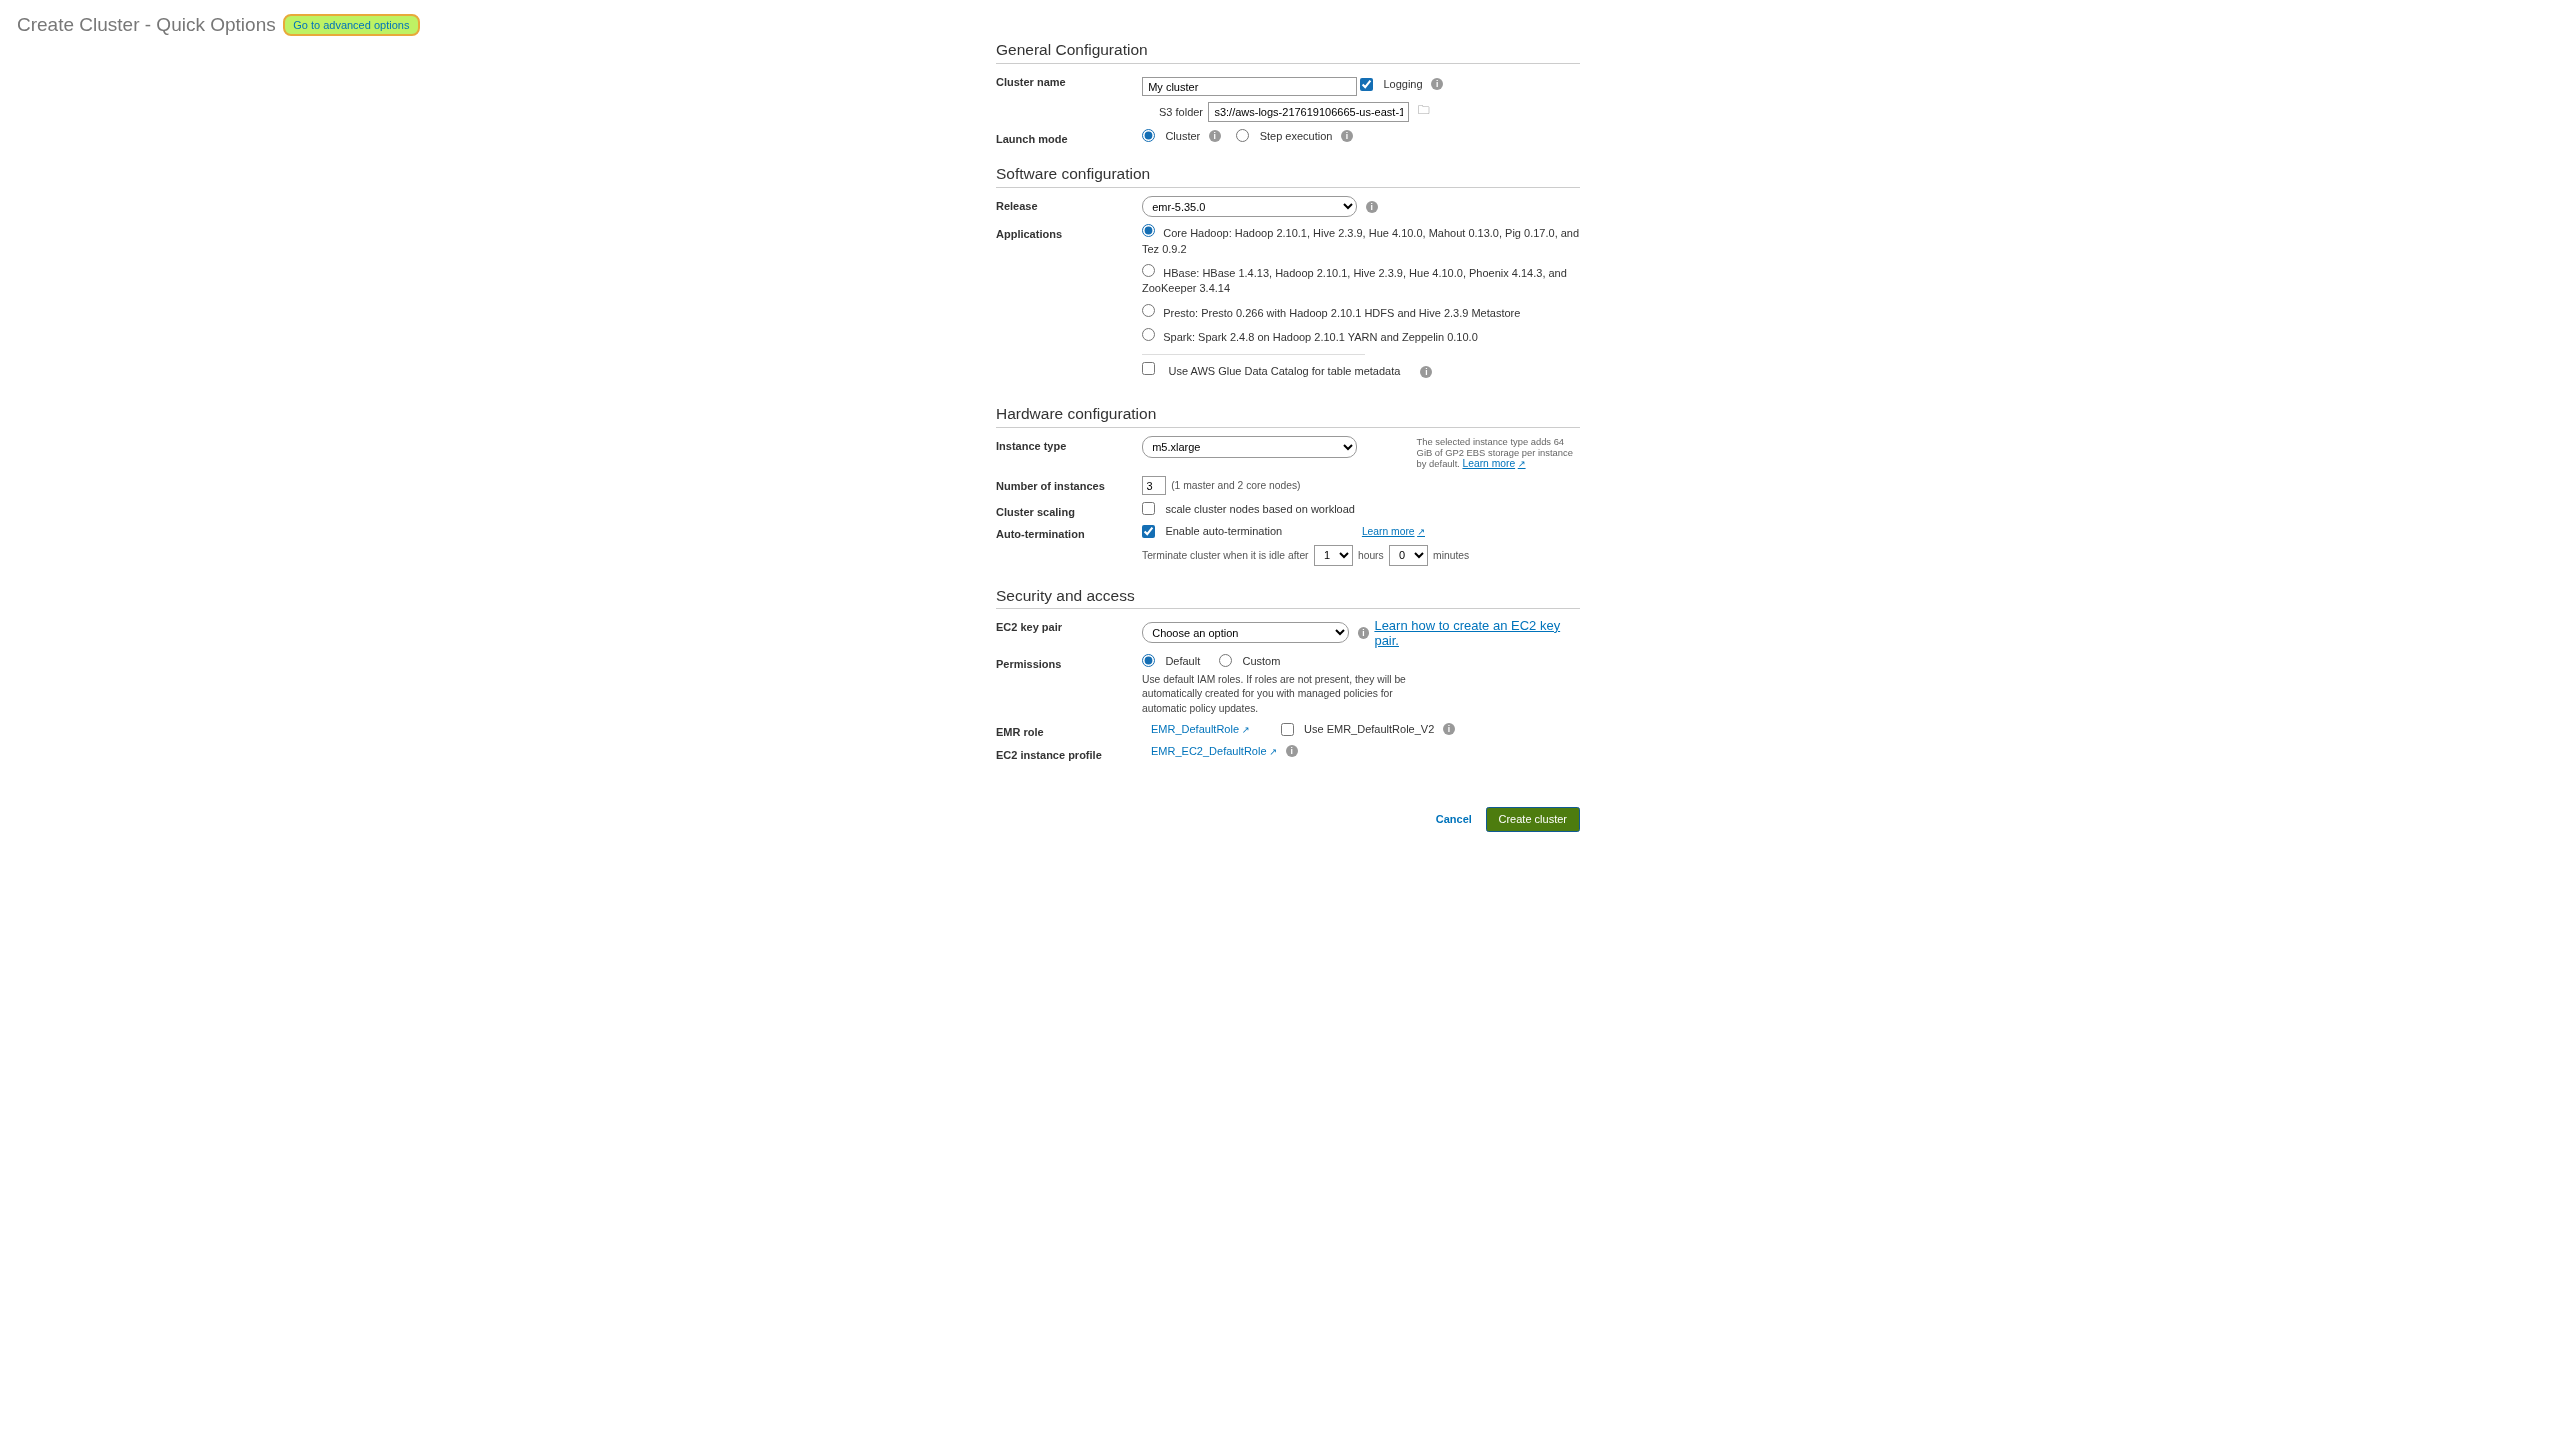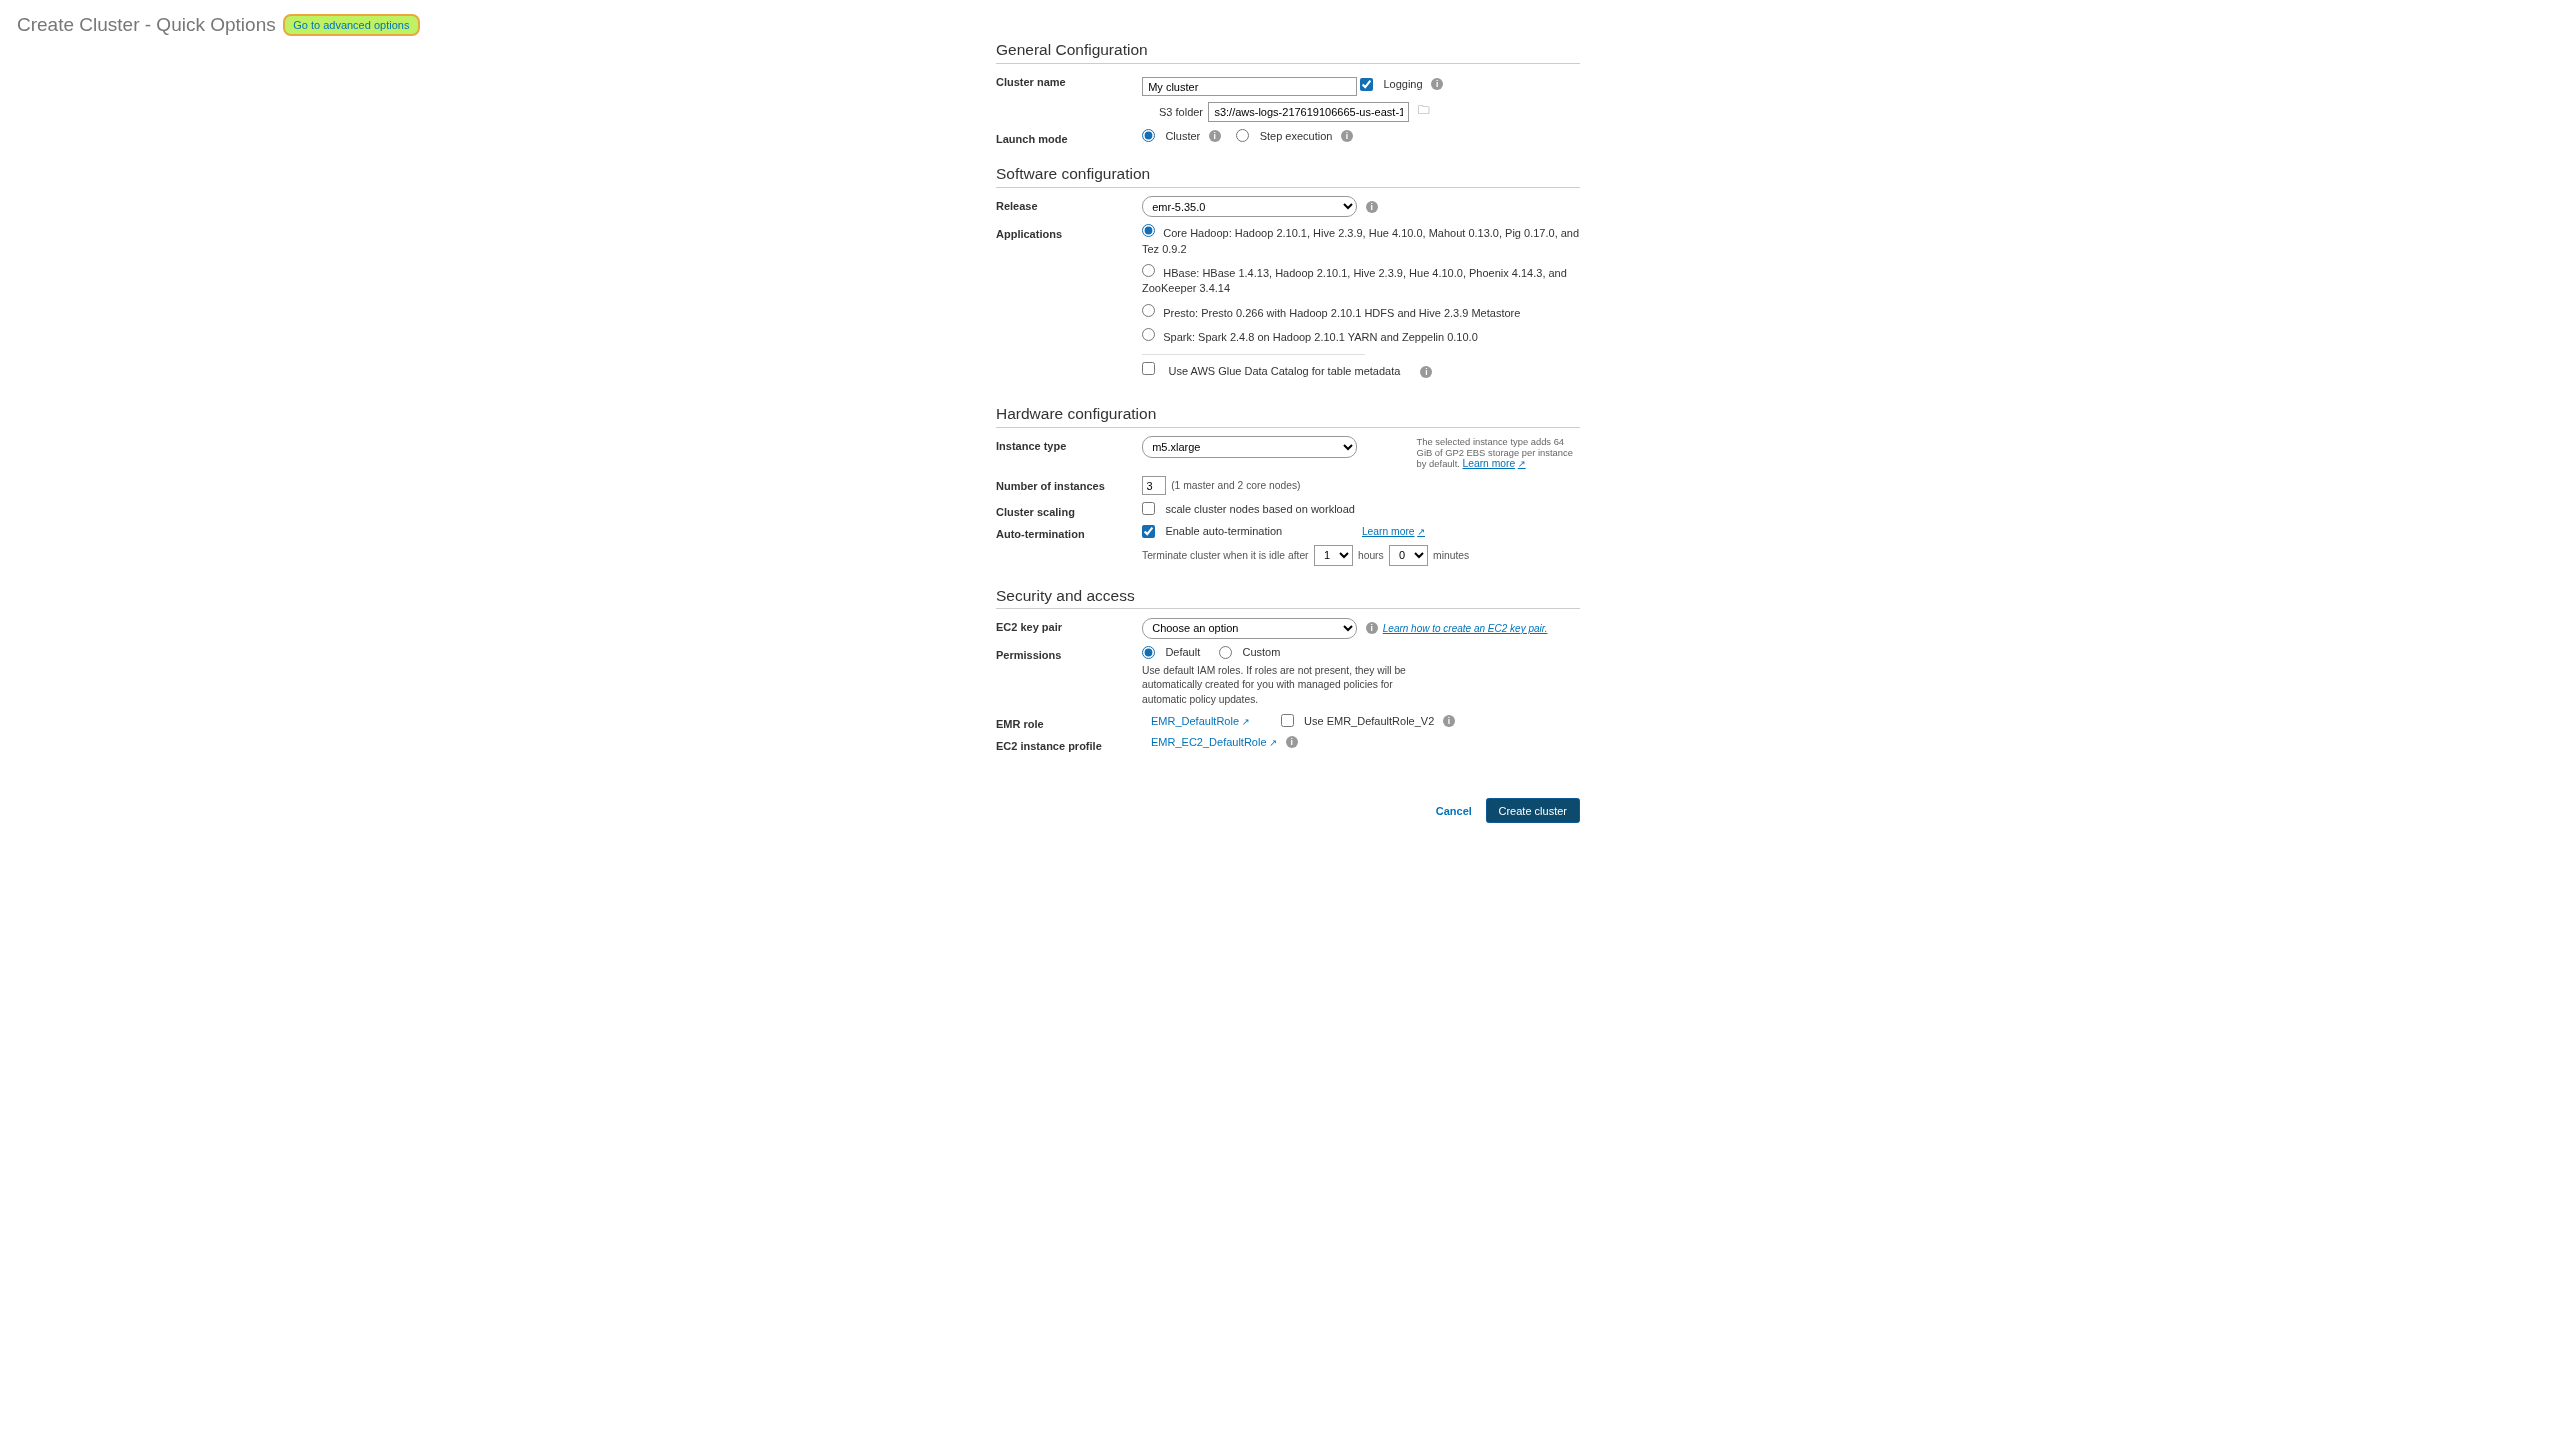--- a/index.html
+++ b/index.html
@@ -41,21 +41,21 @@
 .info-icon { display:inline-block; width:12px; height:12px; border-radius:50%; background:#999; color:#fff; font-size:8.6px; font-weight:bold; line-height:12px; text-align:center; margin-left:3.4px;}
 .radio-group label { display:block; margin-bottom:6.9px; font-size:11px;}
 .radio-desc { display:block; max-width:215px; line-height:1.4;}
 input[type=checkbox], input[type=radio] { margin-right:5.2px; accent-color:#146eb4;}
 .link { color:#0073bb; text-decoration:underline; cursor:pointer; font-size:10.3px;}
 .link-nou { color:#0073bb; cursor:pointer; font-size:11px;margin-left:9px;}
 .folder-icon { color:#555; font-size:12px; margin-left:3.4px; cursor:pointer;}
 .ext-icon { font-size:9.4px; margin-left:2.6px;}
 .footer { width:584px; margin:0 auto; display:flex; justify-content:flex-end; gap:13.7px; padding-top:26px;}
 .btn-cancel { color:#0073bb; background:none; border:none; font-size:11px; font-weight:600; cursor:pointer;}
-.btn-primary { background:#0c4a6e; color:#fff; border:0.9px solid #0f5a94; border-radius:2.6px; padding:5.2px 12px; font-size:11px; cursor:pointer;}
+.btn-primary { background:#4d7c0f; color:#fff; border:0.9px solid #0f5a94; border-radius:2.6px; padding:5.2px 12px; font-size:11px; cursor:pointer;}
 .hint { font-size:10.3px; color:#555;}
 .field-col .sub { margin-top:5.2px;}
 .desc-text { font-size:10.3px; color:#444; max-width:283px; line-height:1.4; margin-top:3.4px;}
 </style>
 </head>
 <body>
 
 <div class="header-row">
   <span class="page-title">Create Cluster - Quick Options</span>
   <span class="advanced-btn">Go to advanced options</span>
@@ -196,21 +196,21 @@
 <div class="section">
   <h2>Security and access</h2>
 
   <div class="row">
     <div class="label-col">EC2 key pair</div>
     <div class="field-col inline">
       <select class="wide">
         <option>Choose an option</option>
       </select>
       <span class="info-icon">i</span>
-      <span class="link" style="font-size:10px;font-style:italic;">Learn how to create an EC2 key pair.</span>
+      <span class="link" style="font-size:13px;">Learn how to create an EC2 key pair.</span>
     </div>
   </div>
 
   <div class="row">
     <div class="label-col">Permissions</div>
     <div class="field-col">
       <div class="inline">
         <label class="inline">
           <input type="radio" name="perm" checked="" style="">
           <span>Default</span>

